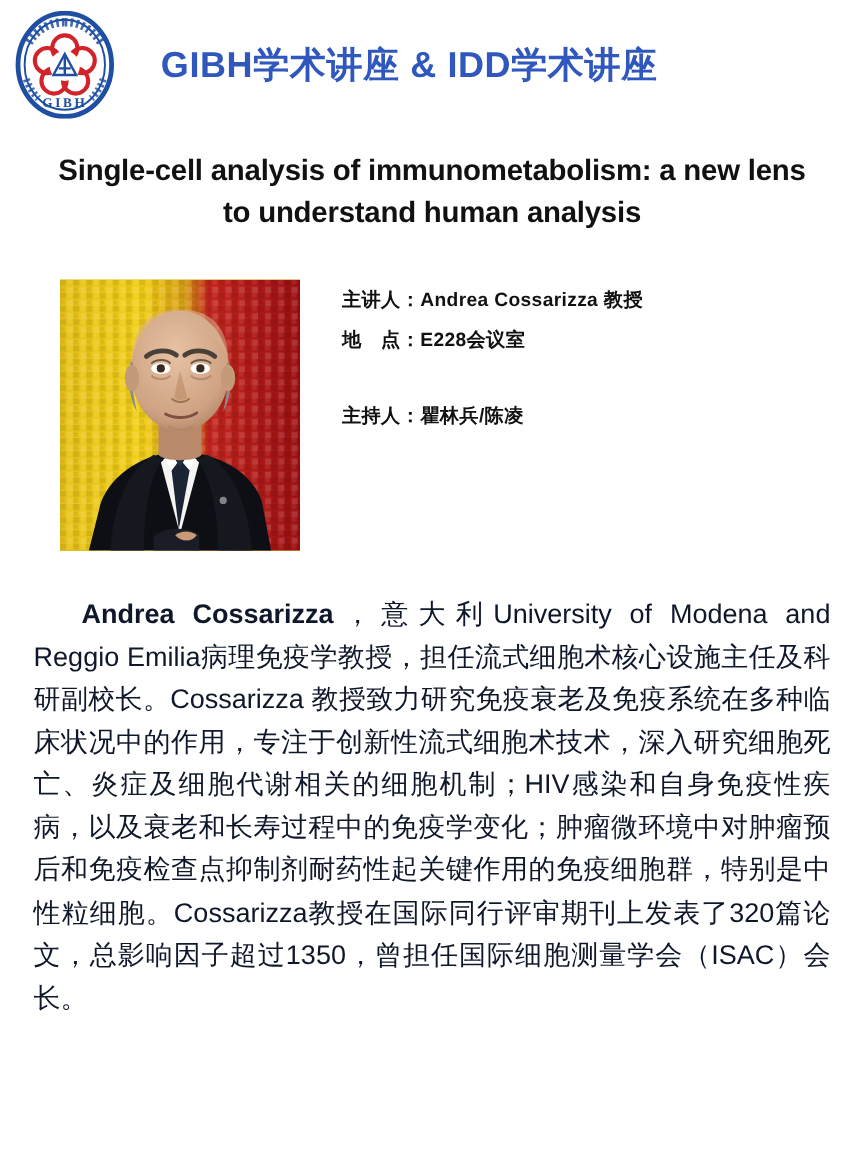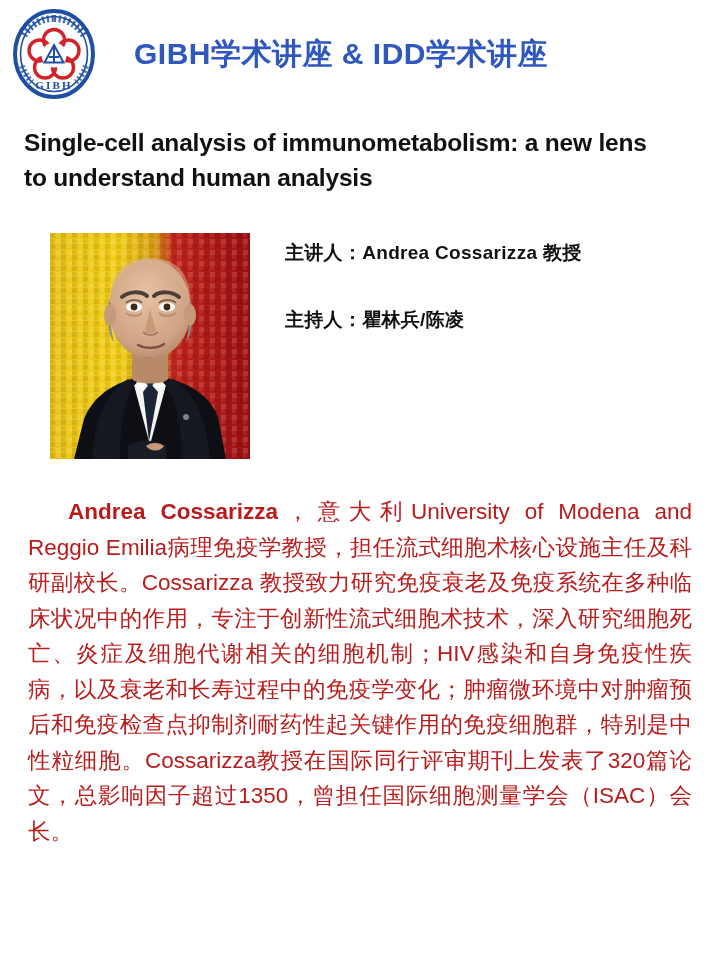--- a/index.html
+++ b/index.html
@@ -46,21 +46,21 @@
     white-space: nowrap;
     font-family: "Liberation Sans", "DejaVu Sans", sans-serif;
   }
 
   
   .talk-title {
     position: absolute;
     left: 24px;
     top: 126px;
     width: 672px;
-    text-align: left;
+    text-align: center;
     font-size: 24.5px;
     font-weight: bold;
     line-height: 1.42;
     color: #111111;
     letter-spacing: -0.2px;
     font-family: "Liberation Sans", "DejaVu Sans", sans-serif;
   }
   .talk-title .line2 { display: block; }
 
   
@@ -83,21 +83,21 @@
   }
   .portrait svg { display: block; }
 
   .details {
     position: absolute;
     left: 285px;
     top: 10px;
     width: 420px;
   }
   .detail-line {
-    font-size: 19px;
+    font-size: 16px;
     font-weight: bold;
     line-height: 1.0;
     margin-bottom: 17px;
     white-space: nowrap;
     color: #111111;
     letter-spacing: 0.3px;
   }
   .detail-line:last-child { margin-bottom: 0; margin-top: 48px; }
   .detail-label { display: inline; }
   .detail-value { display: inline; }
@@ -105,21 +105,21 @@
   
   .bio {
     position: absolute;
     left: 28px;
     top: 494px;
     width: 664px;
     font-size: 22.5px;
     line-height: 1.58;
     text-align: justify;
     text-align-last: left;
-    color: #b91c1c;
+    color: #0f172a;
     font-family: "Liberation Sans", "DejaVu Sans", sans-serif;
   }
   .bio .indent { display: inline-block; width: 40px; }
   .bio .name-bold { font-weight: bold; }
 </style>
 </head>
 <body>
 
 <div class="header">
 
@@ -242,18 +242,21 @@
       <path d="M78 214 C88 206 104 206 116 212 L116 226 L78 226 Z" fill="#1a1d25"></path>
       <path d="M96 213 C101 209 109 209 114 213 C110 219 101 219 96 213 Z" fill="#c89a78"></path>
     </svg>
   </div>
 
   <div class="details">
     <div class="detail-line">
       <span class="detail-label">主讲人：</span><span class="detail-value">Andrea Cossarizza 教授</span>
     </div>
     <div class="detail-line">
+      <span class="detail-label">地　点：</span><span class="detail-value">E228会议室</span>
+    </div>
+    <div class="detail-line">
       <span class="detail-label">主持人：</span><span class="detail-value">瞿林兵/陈凌</span>
     </div>
   </div>
 </div>
 
 <div class="bio"><span class="indent"></span><span class="name-bold">Andrea Cossarizza</span><span>，意大利University of Modena and Reggio Emilia病理免疫学教授，担任流式细胞术核心设施主任及科研副校长。Cossarizza 教授致力研究免疫衰老及免疫系统在多种临床状况中的作用，专注于创新性流式细胞术技术，深入研究细胞死亡、炎症及细胞代谢相关的细胞机制；HIV感染和自身免疫性疾病，以及衰老和长寿过程中的免疫学变化；肿瘤微环境中对肿瘤预后和免疫检查点抑制剂耐药性起关键作用的免疫细胞群，特别是中性粒细胞。Cossarizza教授在国际同行评审期刊上发表了320篇论文，总影响因子超过1350，曾担任国际细胞测量学会（ISAC）会长。</span></div>
 
 </body></html>

